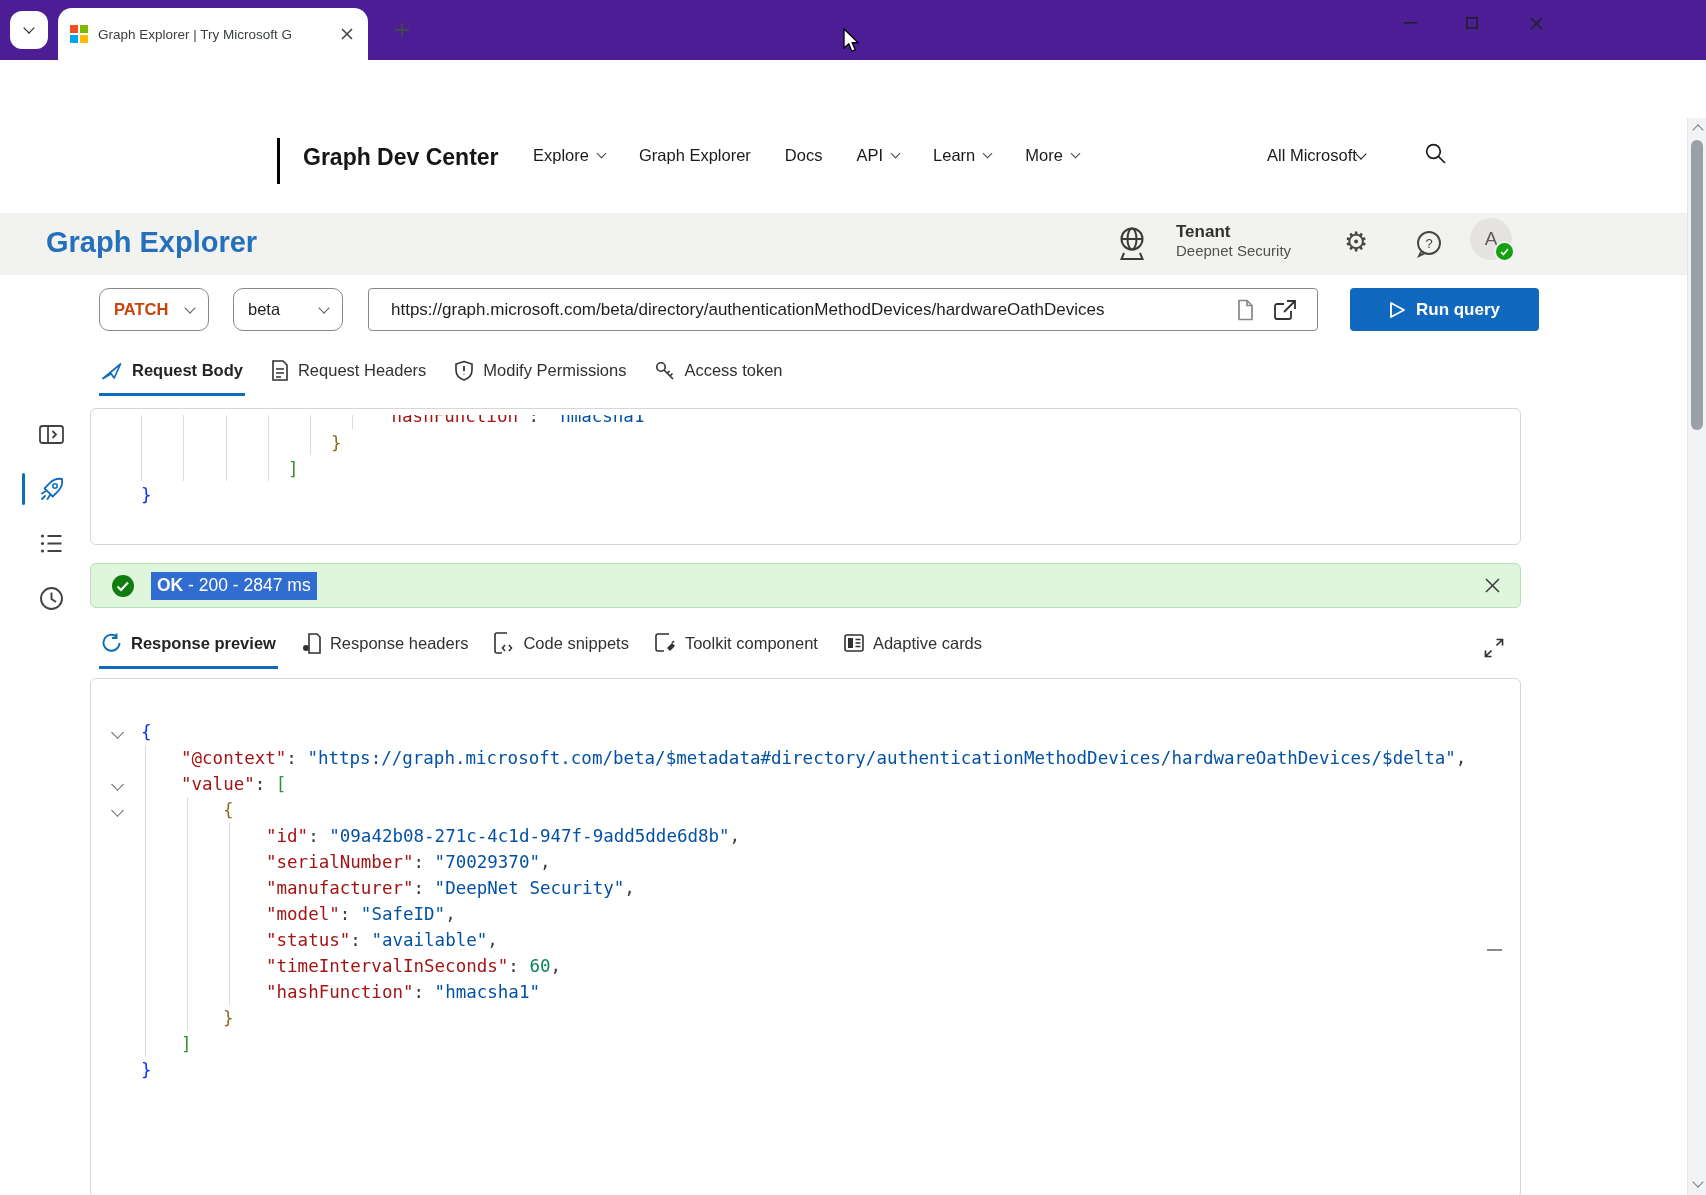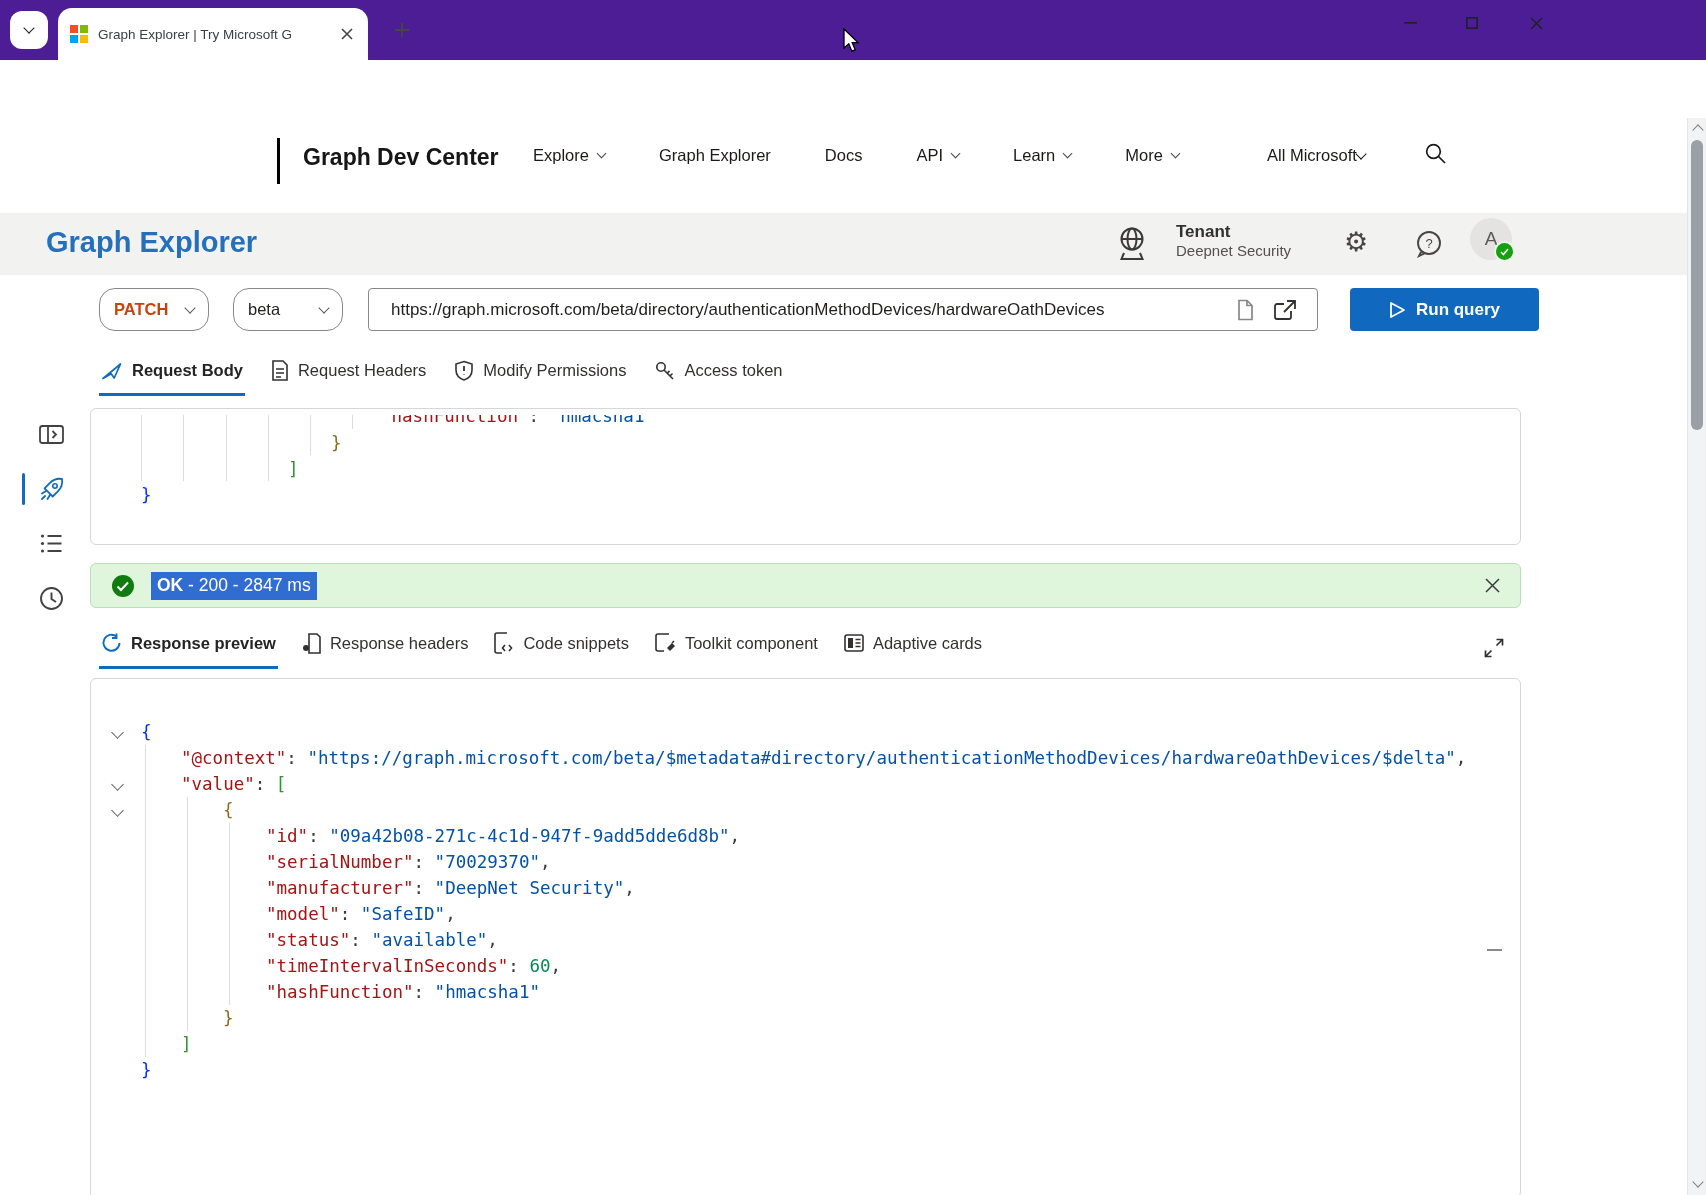--- a/index.html
+++ b/index.html
@@ -32,21 +32,21 @@
 
   
   .page{position:absolute;left:0;top:118px;width:1687px;height:1077px;background:#fff;overflow:hidden;}
   .scrollbar{position:absolute;left:1687px;top:118px;width:19px;height:1077px;background:#f2f3f5;border-left:1px solid #e2e4e8;box-sizing:border-box;}
   .sb-thumb{position:absolute;left:3px;top:22px;width:12px;height:290px;background:#9aa0a6;border-radius:6px;}
   .sb-arrow{position:absolute;left:4px;width:11px;height:11px;color:#7d8084;display:flex;align-items:center;justify-content:center;}
 
   .sitenav{position:absolute;left:0;top:0;width:1687px;height:95px;background:#fff;}
   .brandbar{position:absolute;left:277px;top:20px;width:3px;height:46px;background:#000;}
   .brand{position:absolute;left:303px;top:26px;font-size:23px;font-weight:700;color:#161616;}
-  .navitems{position:absolute;left:533px;top:28px;display:flex;gap:54px;align-items:center;font-size:16.5px;color:#1b1a19;}
+  .navitems{position:absolute;left:533px;top:28px;display:flex;gap:34px;align-items:center;font-size:16.5px;color:#1b1a19;}
   .navitem{display:flex;align-items:center;gap:9px;}
   .navitem .chev{width:6px;height:6px;color:#444;}
   .allms{position:absolute;left:1267px;top:28px;display:flex;align-items:center;gap:0;font-size:16.5px;color:#1b1a19;}
   .navsearch{position:absolute;left:1424px;top:24px;color:#1b1a19;}
 
   .gehdr{position:absolute;left:0;top:95px;width:1687px;height:62px;background:#f2f2f1;}
   .getitle{position:absolute;left:46px;top:13px;font-size:29px;font-weight:600;color:#2570bb;}
   .hdricon{position:absolute;top:12px;color:#3b3a39;}
   .tenantbox{position:absolute;left:1176px;top:8px;line-height:1.25;}
   .tenantbox .t1{font-size:17px;font-weight:600;color:#323130;}
@@ -55,21 +55,21 @@
   .acct{position:absolute;left:1470px;top:5px;width:42px;height:42px;border-radius:50%;background:#e4e3e1;
         display:flex;align-items:center;justify-content:center;font-size:19px;color:#5d5a58;}
   .badge{position:absolute;right:-3px;bottom:-2px;width:17px;height:17px;border-radius:50%;background:#13a10e;border:2px solid #f2f2f1;
         display:flex;align-items:center;justify-content:center;}
 
   .rail{position:absolute;left:0;top:157px;width:90px;height:920px;background:#fff;}
   .railbtn{position:absolute;left:38px;width:30px;height:30px;color:#424242;}
   .railind{position:absolute;left:22px;top:198px;width:3px;height:32px;background:#0f6cbd;border-radius:2px;}
 
   
-  .select{position:absolute;top:170px;height:43px;border:1px solid #8a8886;border-radius:16px;background:#fff;
+  .select{position:absolute;top:170px;height:43px;border:1px solid #8a8886;border-radius:10px;background:#fff;
         display:flex;align-items:center;justify-content:space-between;padding:0 14px;box-sizing:border-box;font-size:16.5px;}
   .select .chev{color:#605e5c;}
   .urlinput{position:absolute;left:368px;top:170px;width:950px;height:43px;border:1px solid #8a8886;border-radius:4px;background:#fff;
         box-sizing:border-box;display:flex;align-items:center;padding:0 10px 0 20px;}
   .urlinput input{border:none;outline:none;flex:1;font-size:17px;color:#201f1e;font-family:"Liberation Sans",sans-serif;background:transparent;}
   .runbtn{position:absolute;left:1330px;top:170px;width:189px;height:43px;border-radius:4px;background:#1168bf;color:#fff;
         display:flex;align-items:center;justify-content:center;gap:10px;font-size:17px;font-weight:600;margin-left:20px;}
 
   .reqtabs{position:absolute;left:99px;top:236px;display:flex;gap:24px;font-size:16.5px;color:#323130;}
   .rtab{display:flex;align-items:center;gap:9px;padding:6px 2px 12px 2px;border-bottom:3px solid transparent;}

